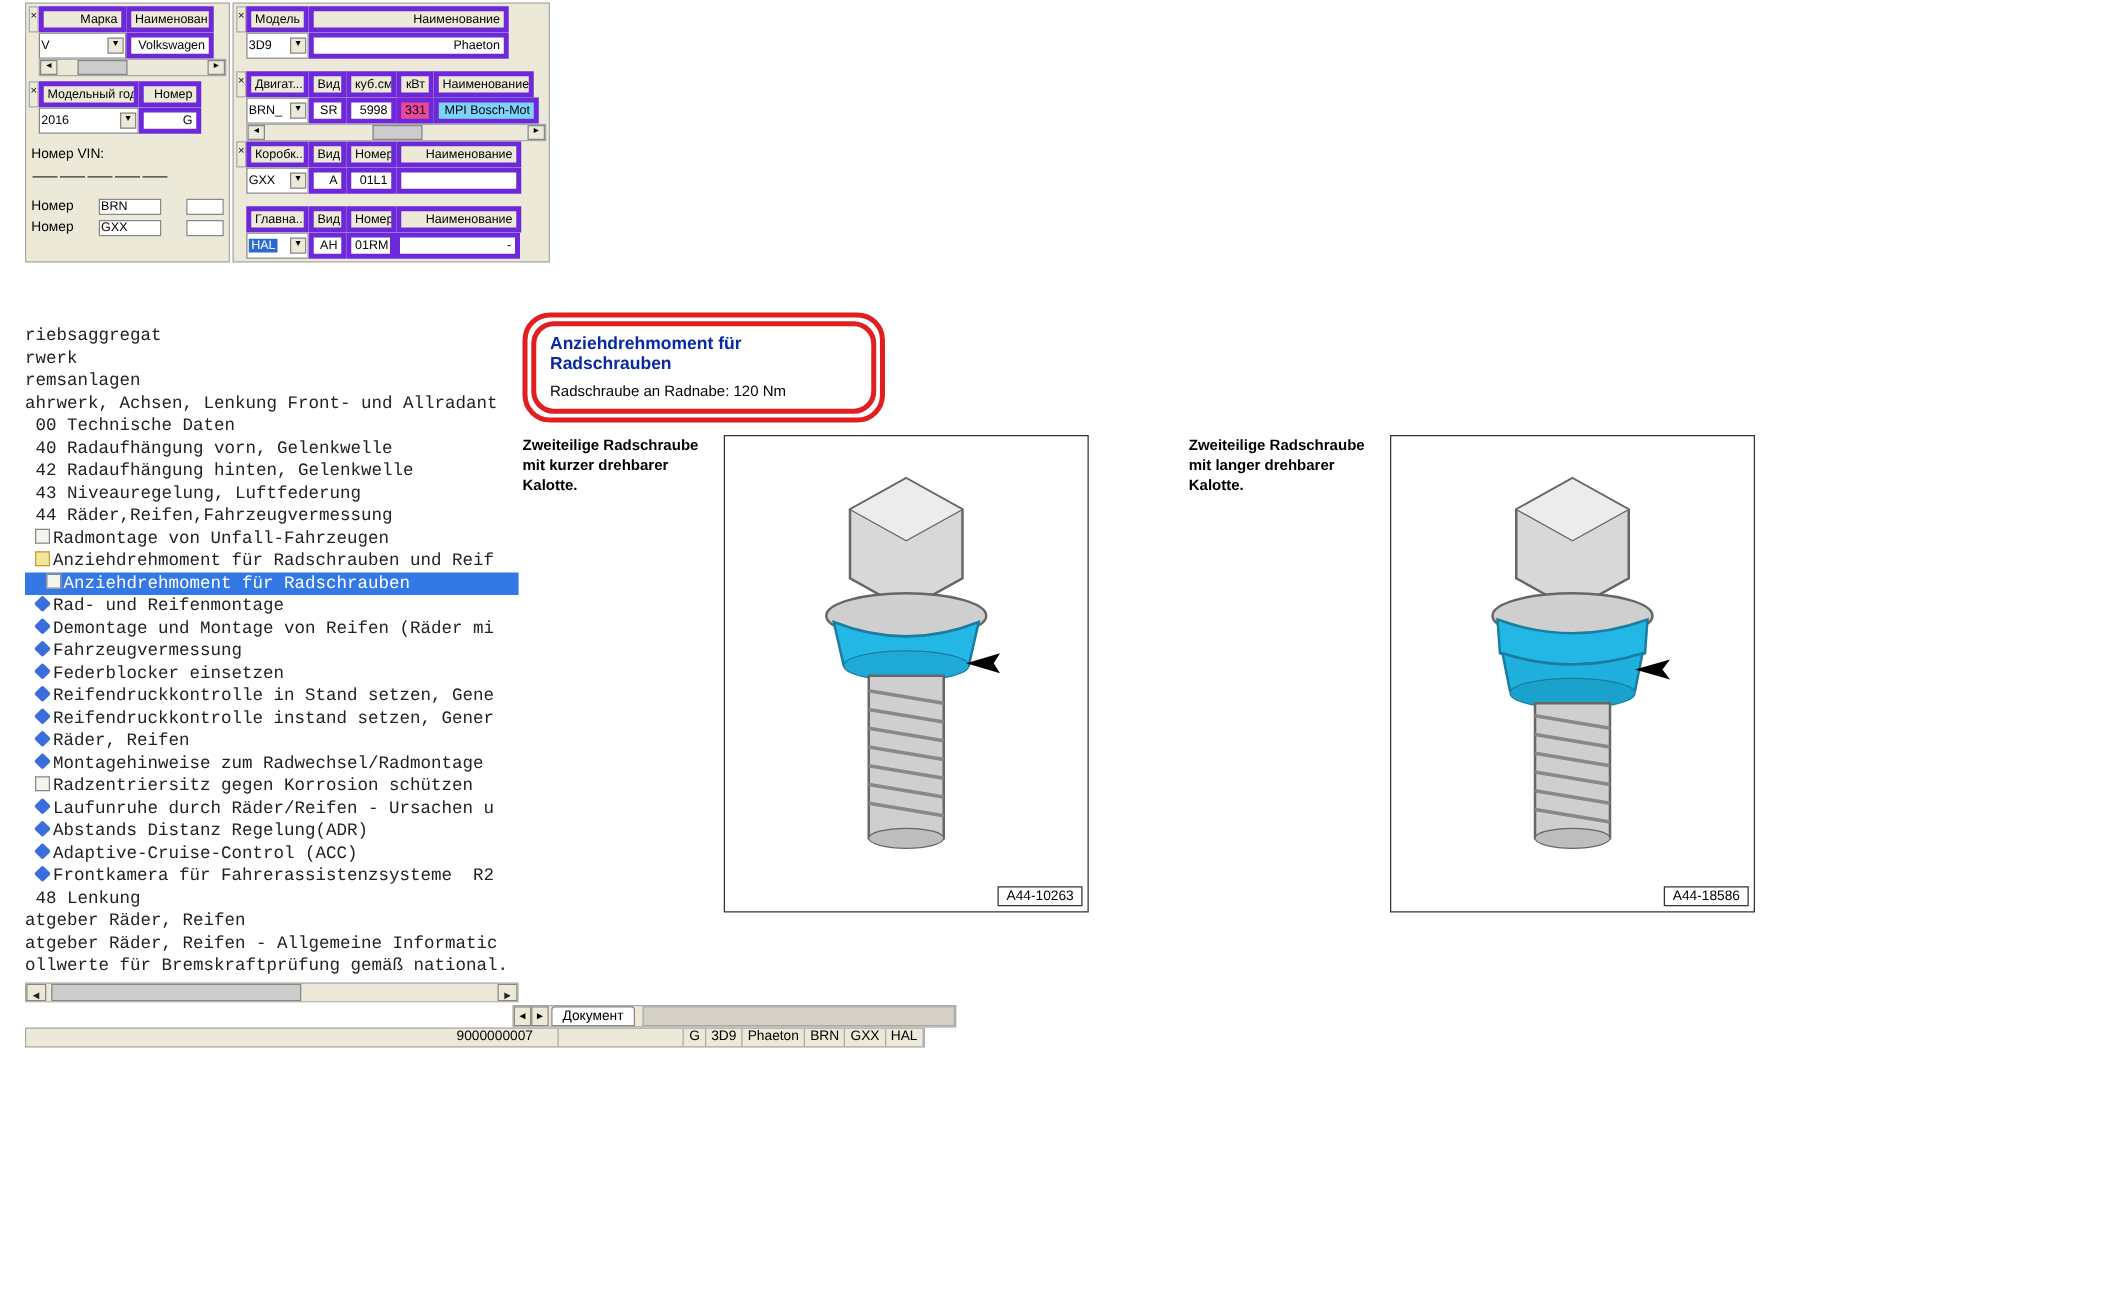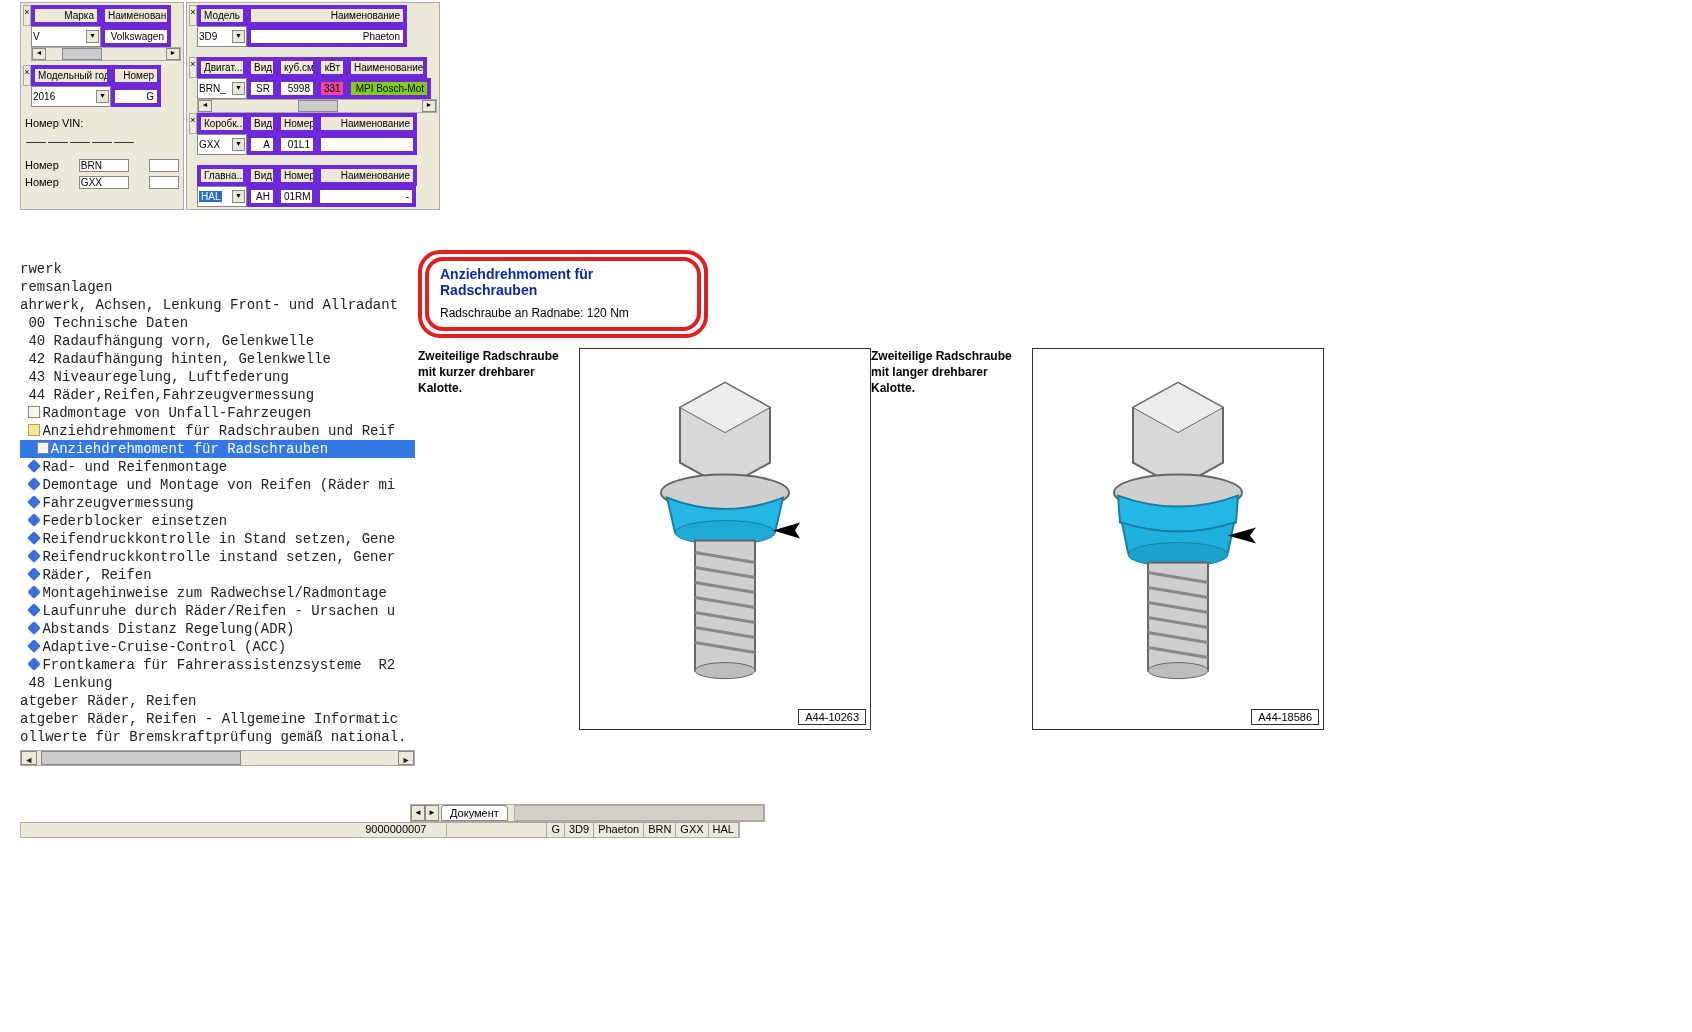--- a/index.html
+++ b/index.html
@@ -35,21 +35,21 @@
 .tree-scroll-h .sb-l { left: 0; } .tree-scroll-h .sb-r { right: 0; }
 .tree-scroll-h .sb-thumb { position: absolute; left: 20px; width: 200px; height: 14px; background: #ccc; border: 1px solid #888; }
 
 
 .content-panel { position: absolute; top: 250px; left: 418px; width: 970px; }
 .highlight-box { border: 4px solid #e02020; border-radius: 22px; padding: 12px 18px 14px; width: 290px; position: relative; margin-bottom: 10px; }
 .highlight-box::before { content:""; position:absolute; inset:3px; border:4px solid #e02020; border-radius:18px; }
 .doc-title { color: #0a2aa0; font-weight: bold; font-size: 14px; margin-bottom: 8px; position: relative; }
 .doc-subtitle { font-size: 12px; color: #000; position: relative; }
 
-.diagrams { display: flex; margin-top: 8px; }
+.diagrams { display: flex; gap: 80px; margin-top: 8px; }
 .diagram-block { display: flex; gap: 6px; }
 .diagram-caption { font-size: 12px; font-weight: bold; width: 155px; line-height: 16px; }
 .diagram-box { border: 1px solid #333; width: 292px; height: 382px; position: relative; background: #fff; }
 .diagram-id { position: absolute; bottom: 4px; right: 4px; border: 1px solid #333; padding: 1px 6px; font-size: 11px; background: #fff; }
 .bolt-svg { position: absolute; left: 50%; top: 50%; transform: translate(-50%,-52%); }
 
 
 .tab-bar { position: absolute; top: 804px; left: 410px; height: 18px; display: flex; align-items: center; background: #ece9d8; border: 1px solid #aaa; font-size: 11px; }
 .tab-arrow { width: 14px; height: 16px; border: 1px solid #888; background: #ece9d8; text-align: center; font-size: 8px; line-height: 14px; }
 .tab { padding: 1px 8px; border: 1px solid #888; background: #fff; border-top-left-radius: 3px; border-top-right-radius: 3px; margin-left: 2px; }
@@ -144,21 +144,21 @@
     </div>
     <div class="filter-row">
       <div class="close-x" style="visibility:hidden"></div>
       <div class="combo" style="width:50px">
           <span>BRN_</span>
           <span class="combo-btn">▼</span>
         </div>
       <div class="filter-cell" style="width:30px;background:#fff">SR</div>
       <div class="filter-cell" style="width:40px;background:#fff">5998</div>
       <div class="filter-cell" style="width:30px;background:#ec4899">331</div>
-      <div class="filter-cell" style="width:84px;background:#84cc16">MPI Bosch-Mot</div>
+      <div class="filter-cell" style="width:84px;background:#7dd3fc">MPI Bosch-Mot</div>
     </div>
     <div class="scroll-h" style="width:240px;margin-left:8px">
         <div class="sb-l">◄</div>
         <div class="sb-thumb" style="left:100px"></div>
         <div class="sb-r">►</div>
       </div>
     <div class="filter-row">
       <div class="close-x">×</div>
       <div class="filter-cell" style="width:50px">Коробк...</div>
       <div class="filter-cell" style="width:30px">Вид</div>
@@ -191,39 +191,41 @@
         </div>
       <div class="filter-cell" style="width:30px;background:#fff">AH</div>
       <div class="filter-cell" style="width:39px;background:#fff">01RM</div>
       <div class="filter-cell" style="width:100px;background:#fff">-</div>
     </div>
   </div>
 </div>
 
 <div class="tree-panel">
   <div id="tree-lines">
+      <div class="tree-line"><span class="txt">riebsaggregat</span></div>
       <div class="tree-line"><span class="txt">rwerk</span></div>
       <div class="tree-line"><span class="txt">remsanlagen</span></div>
       <div class="tree-line"><span class="txt">ahrwerk, Achsen, Lenkung Front- und Allradant</span></div>
       <div class="tree-line"><span class="txt"> 00 Technische Daten</span></div>
       <div class="tree-line"><span class="txt"> 40 Radaufhängung vorn, Gelenkwelle</span></div>
       <div class="tree-line"><span class="txt"> 42 Radaufhängung hinten, Gelenkwelle</span></div>
       <div class="tree-line"><span class="txt"> 43 Niveauregelung, Luftfederung</span></div>
       <div class="tree-line"><span class="txt"> 44 Räder,Reifen,Fahrzeugvermessung</span></div>
       <div class="tree-line"> <span class="ic-doc"></span><span class="txt">Radmontage von Unfall-Fahrzeugen</span></div>
       <div class="tree-line"> <span class="ic-folder"></span><span class="txt">Anziehdrehmoment für Radschrauben und Reif</span></div>
       <div class="tree-line sel">  <span class="ic-doc"></span><span class="txt">Anziehdrehmoment für Radschrauben</span></div>
       <div class="tree-line"> <span class="ic-blue"></span><span class="txt">Rad- und Reifenmontage</span></div>
       <div class="tree-line"> <span class="ic-blue"></span><span class="txt">Demontage und Montage von Reifen (Räder mi</span></div>
       <div class="tree-line"> <span class="ic-blue"></span><span class="txt">Fahrzeugvermessung</span></div>
       <div class="tree-line"> <span class="ic-blue"></span><span class="txt">Federblocker einsetzen</span></div>
       <div class="tree-line"> <span class="ic-blue"></span><span class="txt">Reifendruckkontrolle in Stand setzen, Gene</span></div>
       <div class="tree-line"> <span class="ic-blue"></span><span class="txt">Reifendruckkontrolle instand setzen, Gener</span></div>
       <div class="tree-line"> <span class="ic-blue"></span><span class="txt">Räder, Reifen</span></div>
       <div class="tree-line"> <span class="ic-blue"></span><span class="txt">Montagehinweise zum Radwechsel/Radmontage</span></div>
+      <div class="tree-line"> <span class="ic-doc"></span><span class="txt">Radzentriersitz gegen Korrosion schützen</span></div>
       <div class="tree-line"> <span class="ic-blue"></span><span class="txt">Laufunruhe durch Räder/Reifen - Ursachen u</span></div>
       <div class="tree-line"> <span class="ic-blue"></span><span class="txt">Abstands Distanz Regelung(ADR)</span></div>
       <div class="tree-line"> <span class="ic-blue"></span><span class="txt">Adaptive-Cruise-Control (ACC)</span></div>
       <div class="tree-line"> <span class="ic-blue"></span><span class="txt">Frontkamera für Fahrerassistenzsysteme  R2</span></div>
       <div class="tree-line"><span class="txt"> 48 Lenkung</span></div>
       <div class="tree-line"><span class="txt">atgeber Räder, Reifen</span></div>
       <div class="tree-line"><span class="txt">atgeber Räder, Reifen - Allgemeine Informatic</span></div>
       <div class="tree-line"><span class="txt">ollwerte für Bremskraftprüfung gemäß national.</span></div>
     </div>
   <div class="tree-scroll-h">

